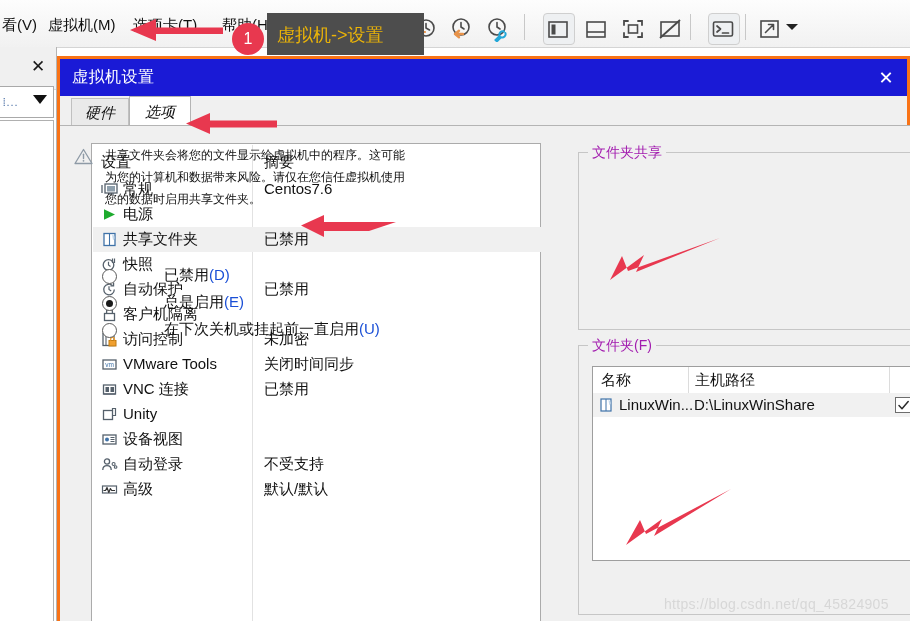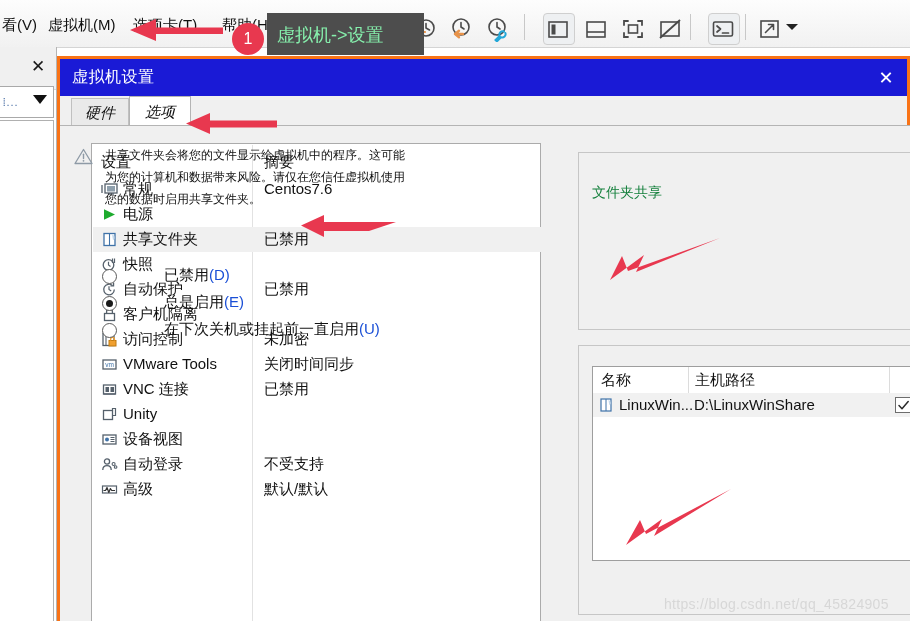--- a/index.html
+++ b/index.html
@@ -58,21 +58,21 @@
   #hdr-summary{position:absolute;left:172px;top:9px;font-size:15px;color:#111;}
 
   .lrow{position:absolute;left:1px;width:448px;height:25px;}
   .lrow.sel{background:#f0f0f0;}
   .licon{position:absolute;left:8px;top:4px;width:17px;height:17px;}
   .llabel{position:absolute;left:30px;top:3px;font-size:15px;color:#111;white-space:nowrap;}
   .lsum{position:absolute;left:171px;top:3px;font-size:15px;color:#111;white-space:nowrap;}
 
   
   .group{position:absolute;border:1px solid #c6c6c6;background:transparent;box-sizing:border-box;}
-  .group-title{position:absolute;top:-9px;left:9px;background:#f0f0f0;padding:0 4px;font-size:14px;color:#15803d;white-space:nowrap;margin-top:40px;}
+  .group-title{position:absolute;top:-9px;left:9px;background:#f0f0f0;padding:0 4px;font-size:14px;color:#a21caf;white-space:nowrap;}
   #grp-share{left:518px;top:26px;width:365px;height:178px;}
   #grp-folders{left:518px;top:219px;width:365px;height:270px;}
 
   #warn-icon{position:absolute;left:14px;top:22px;width:19px;height:17px;}
   #warn-text{position:absolute;left:45px;top:18px;width:300px;font-size:12px;line-height:22px;color:#111;}
 
   .radio-row{position:absolute;left:42px;height:22px;font-size:15px;color:#111;white-space:nowrap;}
   .rdo{position:absolute;left:0;top:3px;width:15px;height:15px;border:1.5px solid #5a5a5a;border-radius:50%;background:#fff;box-sizing:border-box;}
   .rdo.on::after{content:"";position:absolute;left:3px;top:3px;width:7px;height:7px;border-radius:50%;background:#1a1a1a;}
   .rdo-lbl{position:absolute;left:22px;top:0;margin-left:40px;}
@@ -91,21 +91,21 @@
   #frow-chk{position:absolute;left:302px;top:4px;width:16px;height:16px;border:1px solid #6d6d6d;background:#fff;box-sizing:border-box;}
   #frow-chk svg{position:absolute;left:1px;top:1px;}
 
   #watermark{position:absolute;left:664px;top:596px;font-size:14px;color:#d7d7d7;letter-spacing:.3px;font-family:"Liberation Sans",sans-serif;white-space:nowrap;}
 
   
   .arrow{position:absolute;pointer-events:none;}
   #badge1{position:absolute;left:232px;top:23px;width:32px;height:32px;border-radius:50%;background:#e8384f;color:#fff;
     font-size:16px;line-height:32px;text-align:center;font-family:"Liberation Sans",sans-serif;}
   #tooltip{position:absolute;left:267px;top:13px;width:157px;height:42px;background:#4d4d4d;}
-  #tooltip-text{position:absolute;left:10px;top:10px;font-size:18px;color:#86efac;white-space:nowrap;}
+  #tooltip-text{position:absolute;left:10px;top:10px;font-size:18px;color:#eab308;white-space:nowrap;}
 </style>
 </head>
 <body>
 
 <div id="app-bg">
 
   <div id="menubar">
     <div class="menu-item" id="mi-view">看(V)</div>
     <div class="menu-item" id="mi-vm">虚拟机(M)</div>
     <div class="menu-item" id="mi-tab">选项卡(T)</div>

